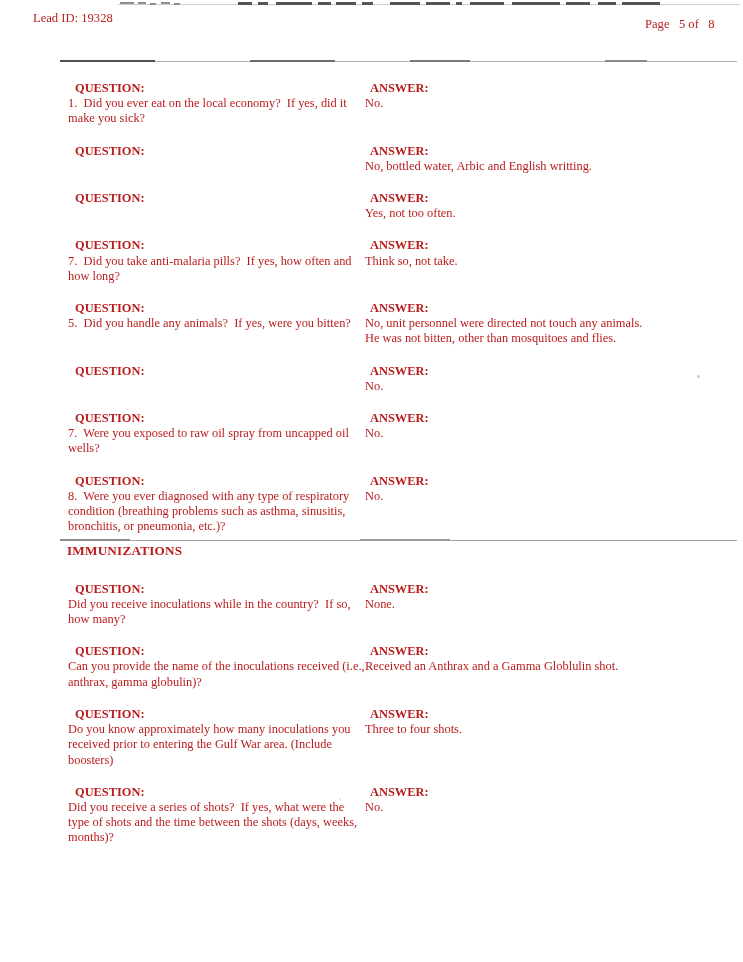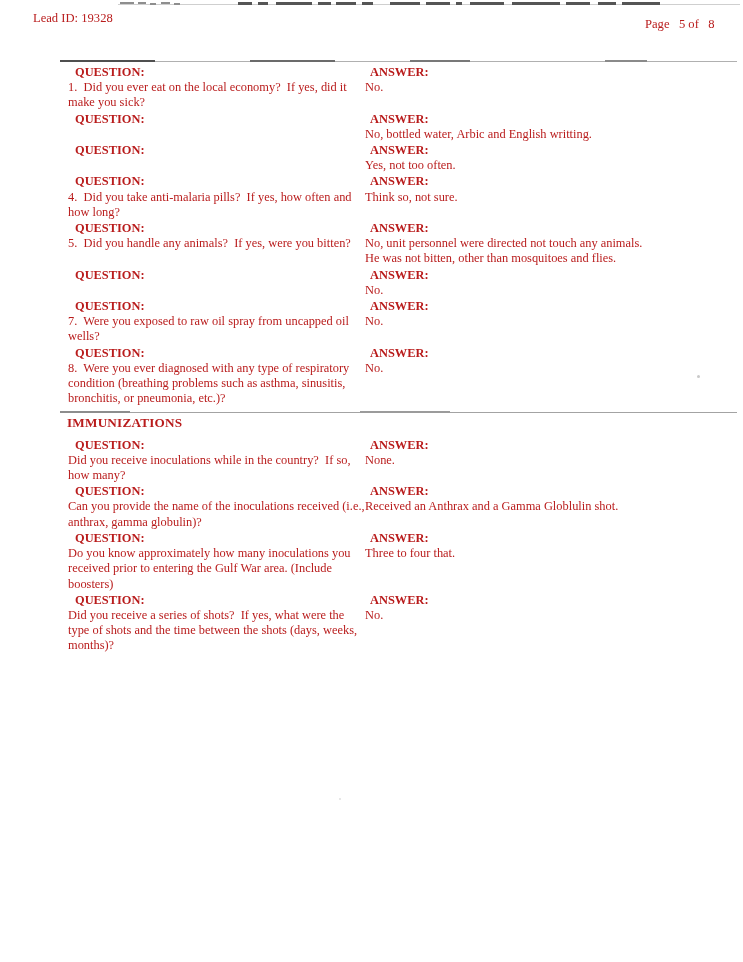--- a/index.html
+++ b/index.html
@@ -22,21 +22,21 @@
   
   .content{position:absolute;top:56px;left:60px;width:677px;font-size:12.4px;line-height:15.2px;}
   .rule1{height:3px;margin-top:5px;position:relative;border-top:1px solid #b0b0b0;}
   .rule1 i{position:absolute;top:-2px;height:2px;background:#4f4f4f;display:block;}
   .rule2{border-top:1px solid #a3a3a3;margin-top:6px;position:relative;}
   .rule2 i{position:absolute;top:-2px;height:2px;background:#7a7a7a;display:block;}
   .sec-title{font-weight:bold;font-size:13.2px;margin:2px 0 7px 7px;letter-spacing:.2px;}
   .qa-row{display:grid;grid-template-columns:298px 1fr;margin-bottom:1px;}
   .q-cell{padding-left:8px;}
   .a-cell{padding-left:7px;}
-  .qa-label{font-weight:bold;padding-left:7px;}
+  .qa-label{font-weight:bold;padding-left:7px;margin-top:16px;}
   .a-cell .qa-label{padding-left:5px;}
   .qa-text{white-space:pre;}
 </style>
 </head>
 <body>
 
 <div class="page">
 
   <div class="scan-line" style="left:118px;top:4px;width:622px;"></div>
   <div class="scan-seg light" style="left:120px;top:2px;width:14px;"></div>
@@ -101,26 +101,26 @@
         </div>
       <div class="a-cell">
           <div class="qa-label">ANSWER:</div>
         <div class="qa-text">Yes, not too often.</div>
         </div>
     </div>
 
     <div class="qa-row">
       <div class="q-cell">
           <div class="qa-label">QUESTION:</div>
-        <div class="qa-text">4.  Did you take anti-malaria pills?  If yes, how often and
+        <div class="qa-text">7.  Did you take anti-malaria pills?  If yes, how often and
 how long?</div>
         </div>
       <div class="a-cell">
           <div class="qa-label">ANSWER:</div>
-        <div class="qa-text">Think so, not sure.</div>
+        <div class="qa-text">Think so, not take.</div>
         </div>
     </div>
 
     <div class="qa-row">
       <div class="q-cell">
           <div class="qa-label">QUESTION:</div>
         <div class="qa-text">5.  Did you handle any animals?  If yes, were you bitten?</div>
         </div>
       <div class="a-cell">
           <div class="qa-label">ANSWER:</div>
@@ -196,21 +196,21 @@
 
     <div class="qa-row">
       <div class="q-cell">
           <div class="qa-label">QUESTION:</div>
         <div class="qa-text">Do you know approximately how many inoculations you
 received prior to entering the Gulf War area. (Include
 boosters)</div>
         </div>
       <div class="a-cell">
           <div class="qa-label">ANSWER:</div>
-        <div class="qa-text">Three to four that.</div>
+        <div class="qa-text">Three to four shots.</div>
         </div>
     </div>
 
     <div class="qa-row">
       <div class="q-cell">
           <div class="qa-label">QUESTION:</div>
         <div class="qa-text">Did you receive a series of shots?  If yes, what were the
 type of shots and the time between the shots (days, weeks,
 months)?</div>
         </div>

